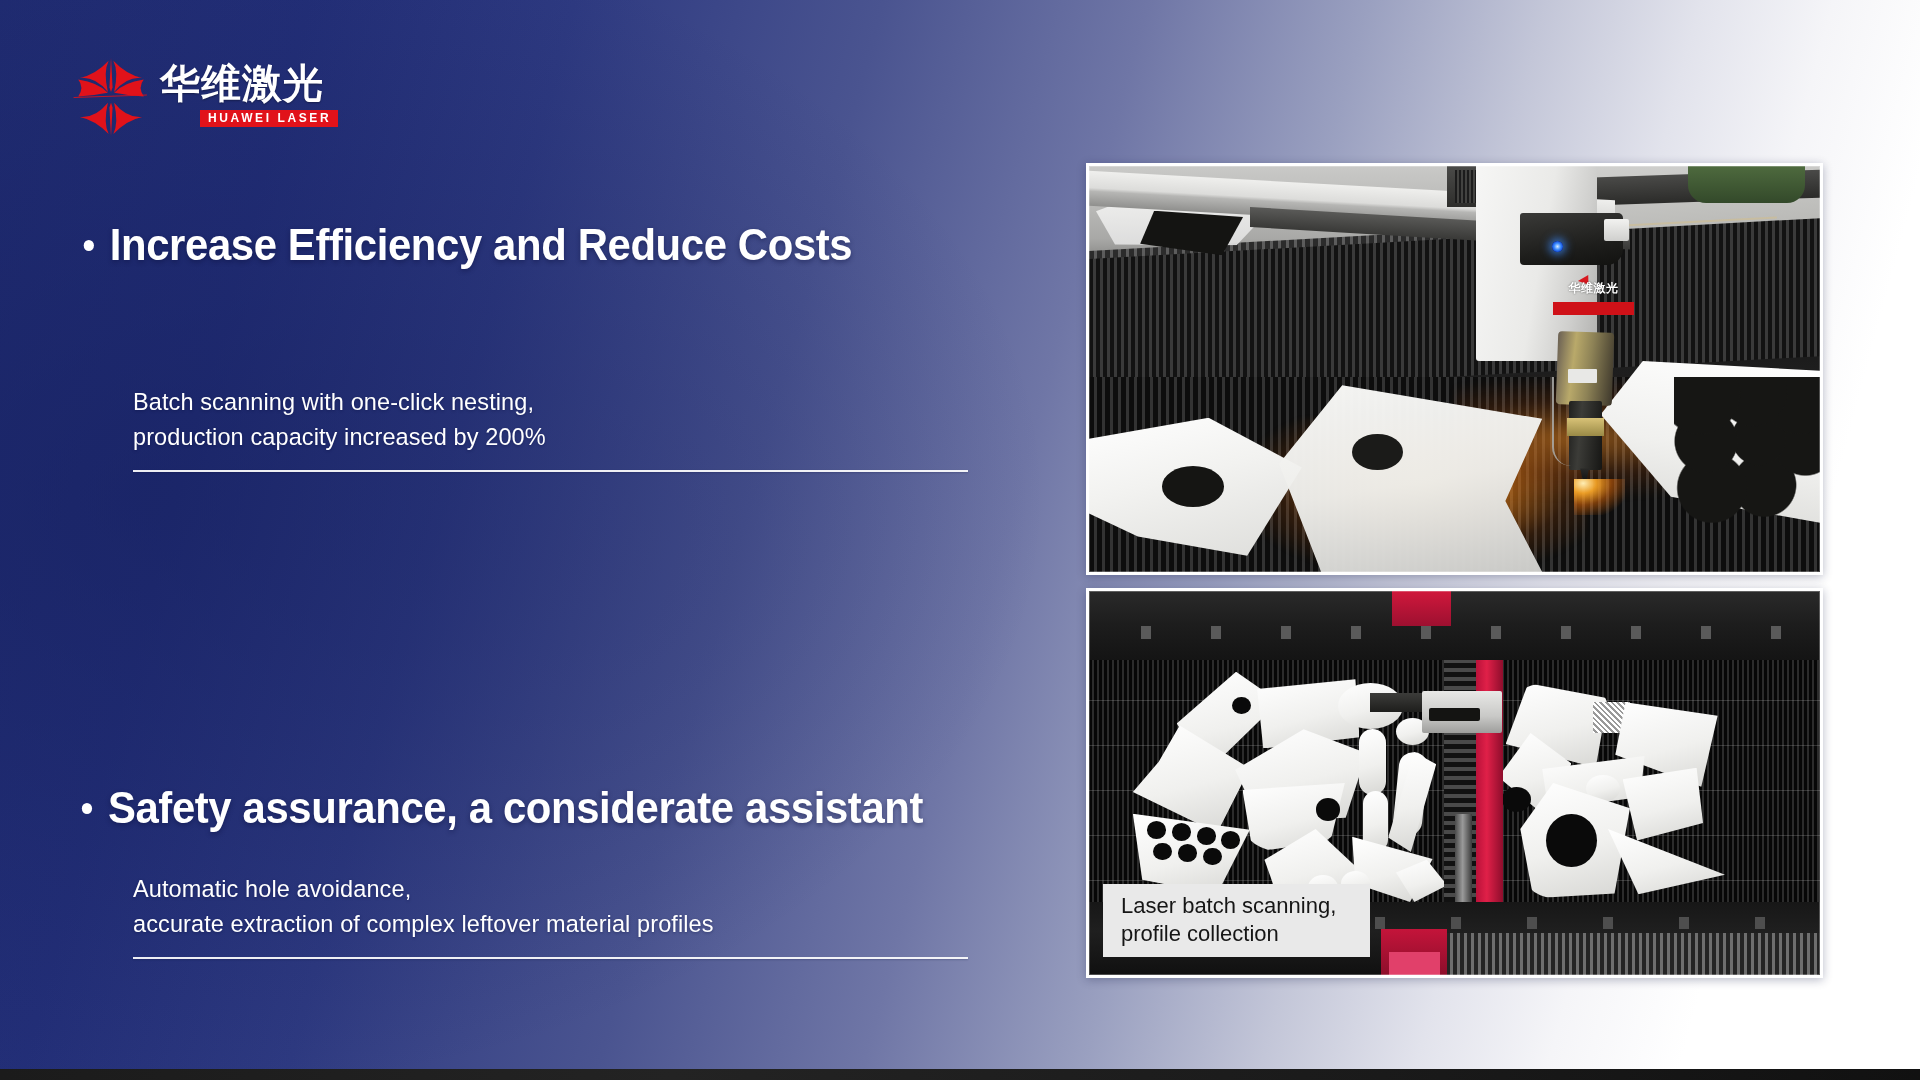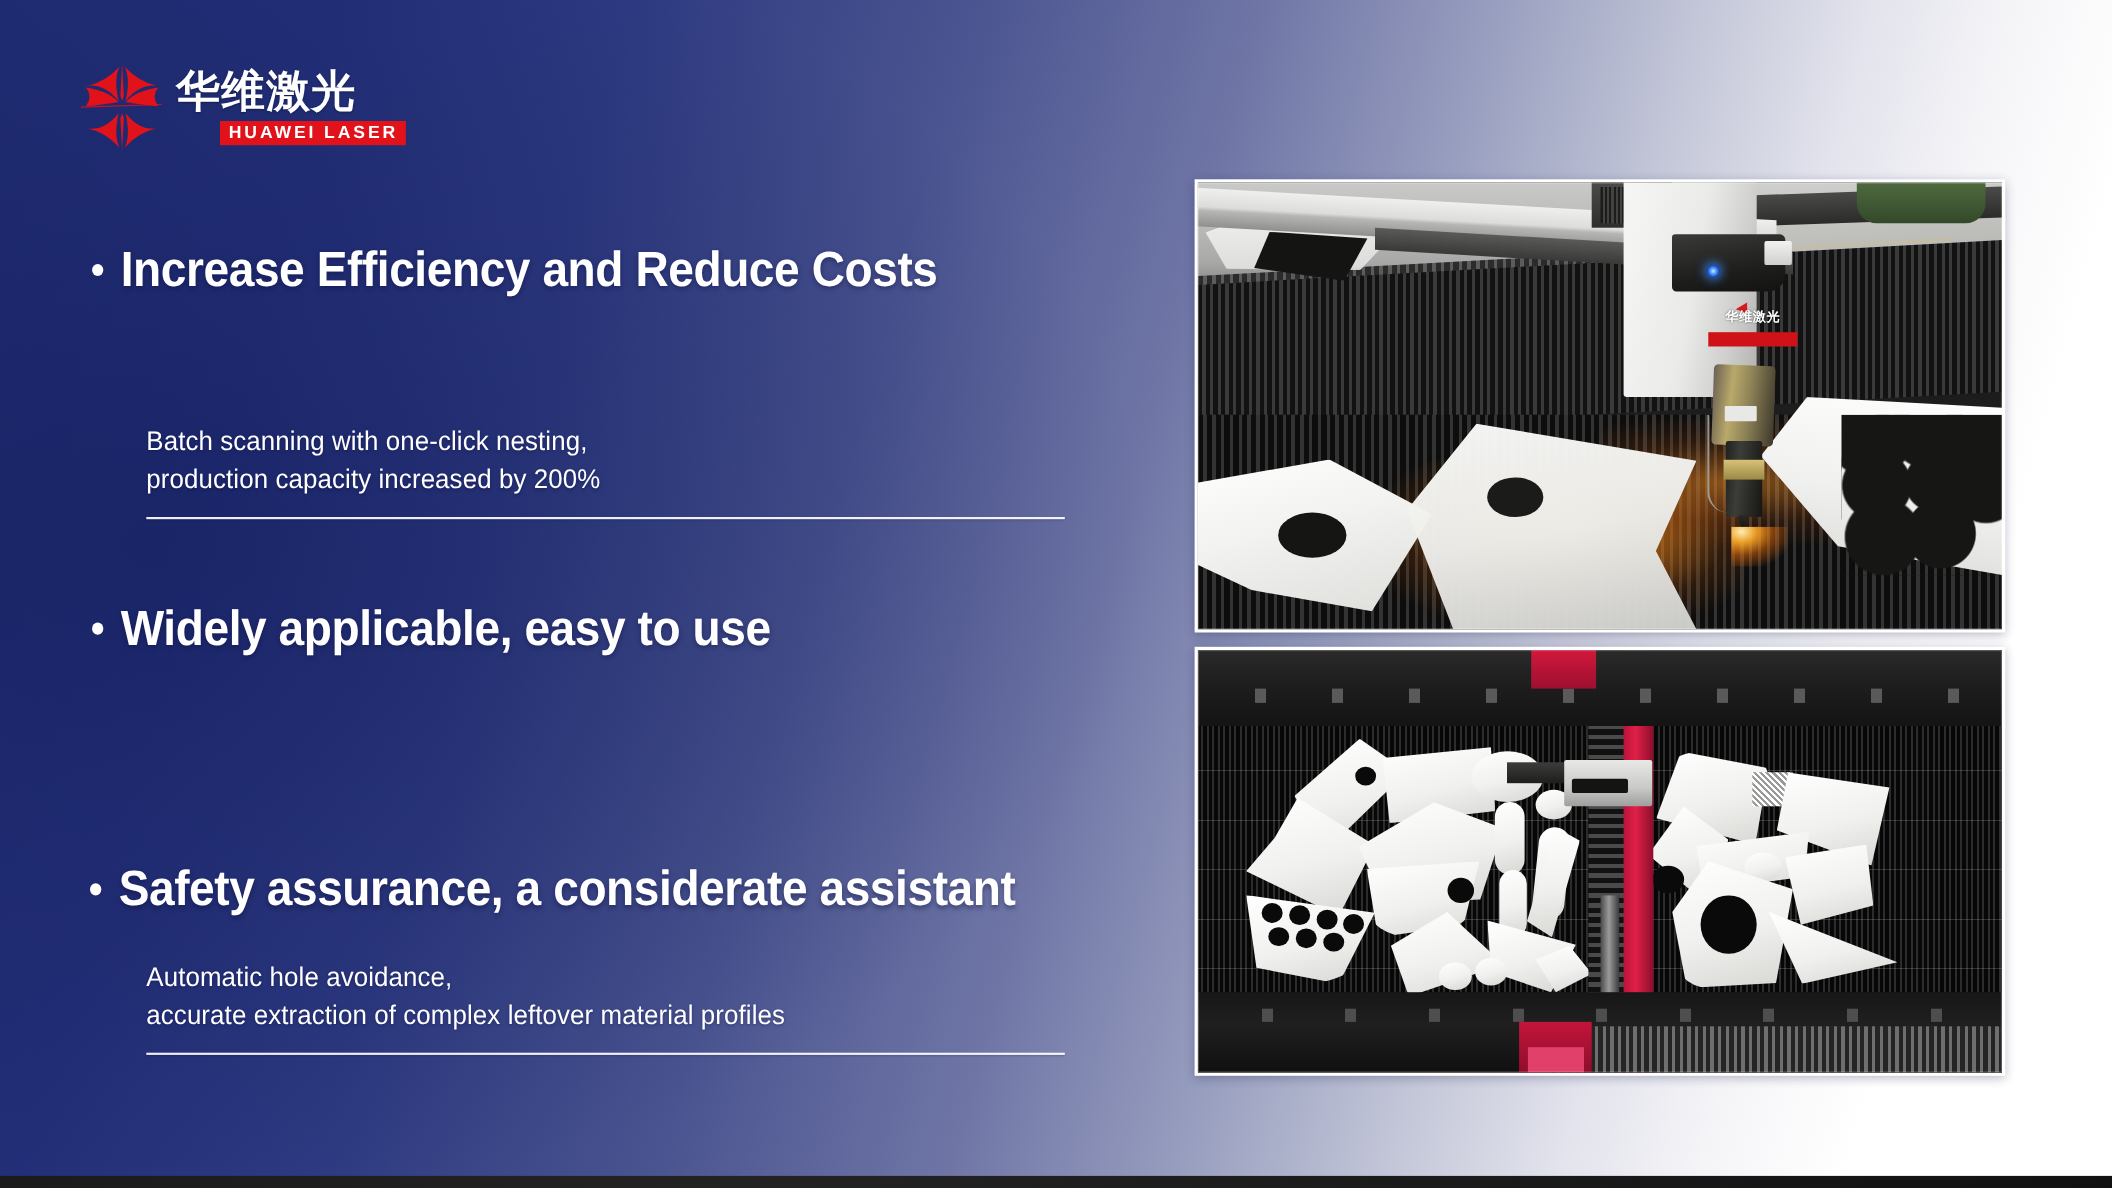--- a/index.html
+++ b/index.html
@@ -45,21 +45,21 @@
   #logo-zh {
     position:absolute; left:88px; top:5px;
     font-family:"DejaVu Sans", sans-serif;
     font-size:40px; font-weight:700; color:#ffffff;
     letter-spacing:1px; line-height:1; white-space:nowrap;
     text-shadow:0 1px 2px rgba(0,0,0,.35);
   }
   #logo-banner {
     position:absolute; left:128px; top:52px;
     background:#e1121a; color:#ffffff;
-    font-size:16px; font-weight:700; letter-spacing:2.6px;
+    font-size:12px; font-weight:700; letter-spacing:2.6px;
     padding:2px 7px 2px 8px; line-height:1.12;
     white-space:nowrap;
   }
 
   
   #content { position:absolute; left:0; top:0; width:1100px; height:1080px; }
 
   .block { position:absolute; left:0; width:1000px; }
   .heading {
     display:flex; align-items:baseline; gap:0;
@@ -377,26 +377,20 @@
       </div>
     </div>
 
 
     <div class="block" style="top:385px; padding-left:133px;">
       <div class="body">Batch scanning with one-click nesting,
 production capacity increased by 200%</div>
       <div class="rule" style="margin-top:15px; width:835px;"></div>
     </div>
 
-    <div class="block" style="top:545px;">
-      <div class="heading" style="padding-left:90px;">
-        <span class="bullet-dot"></span>
-        <span>Widely applicable, easy to use</span>
-      </div>
-    </div>
 
 
     <div class="block" style="top:872px; padding-left:133px;">
       <div class="body">Automatic hole avoidance,
 accurate extraction of complex leftover material profiles</div>
       <div class="rule" style="margin-top:15px; width:835px;"></div>
     </div>
 
     <div class="block" style="top:782px;">
       <div class="heading" style="padding-left:88px;">
@@ -509,18 +503,20 @@
       <div class="ph2-topbar"></div>
       <div class="ph2-topbolts"></div>
       <div class="ph2-red-top"></div>
 
       <div class="ph2-botbar"></div>
       <div class="ph2-botbolts"></div>
       <div class="ph2-botcomb"></div>
       <div class="ph2-red-bot"></div>
       <div class="ph2-red-bot2"></div>
 
+      <div id="caption">Laser batch scanning,
+profile collection</div>
       <div class="photo-inner-border"></div>
     </div>
   </div>
 
   <div id="bottom-band"></div>
 </div>
 
 </body></html>

